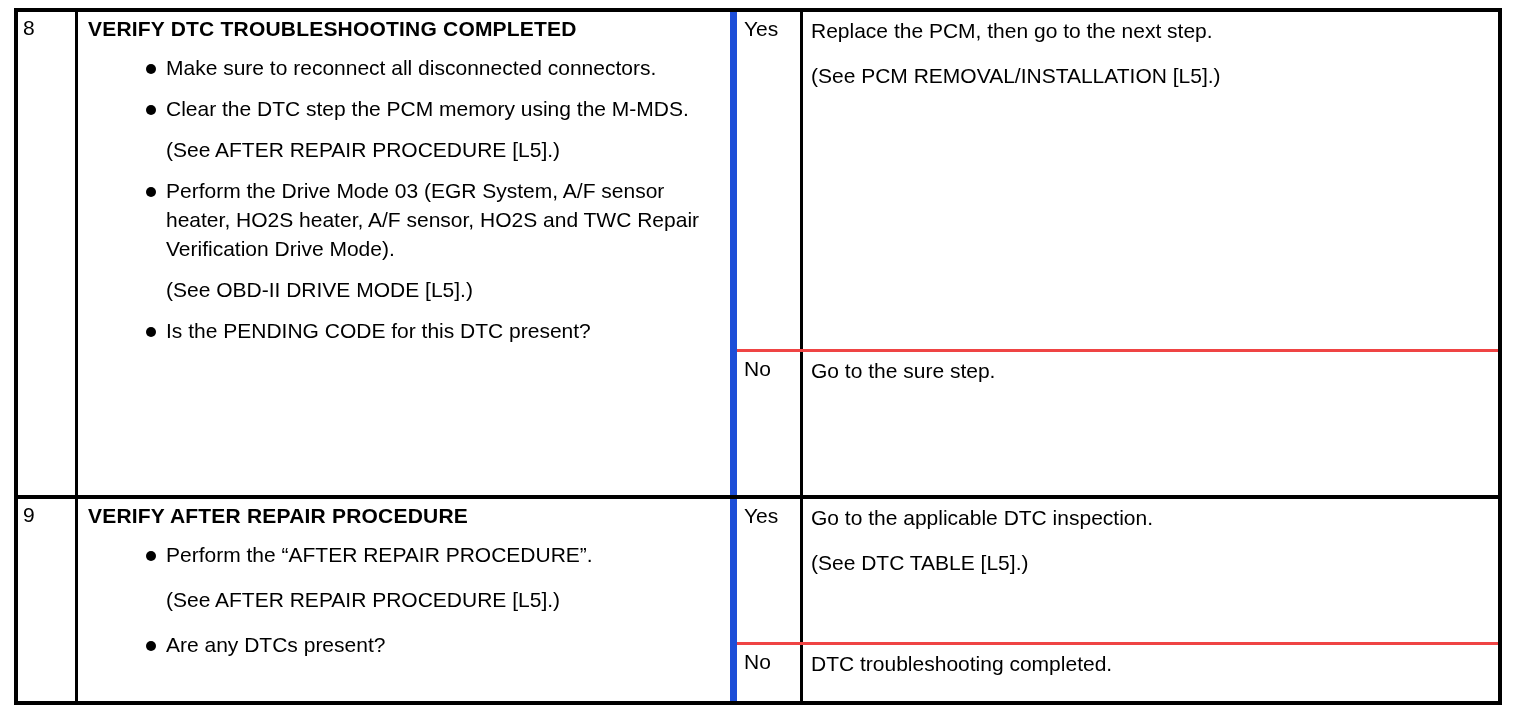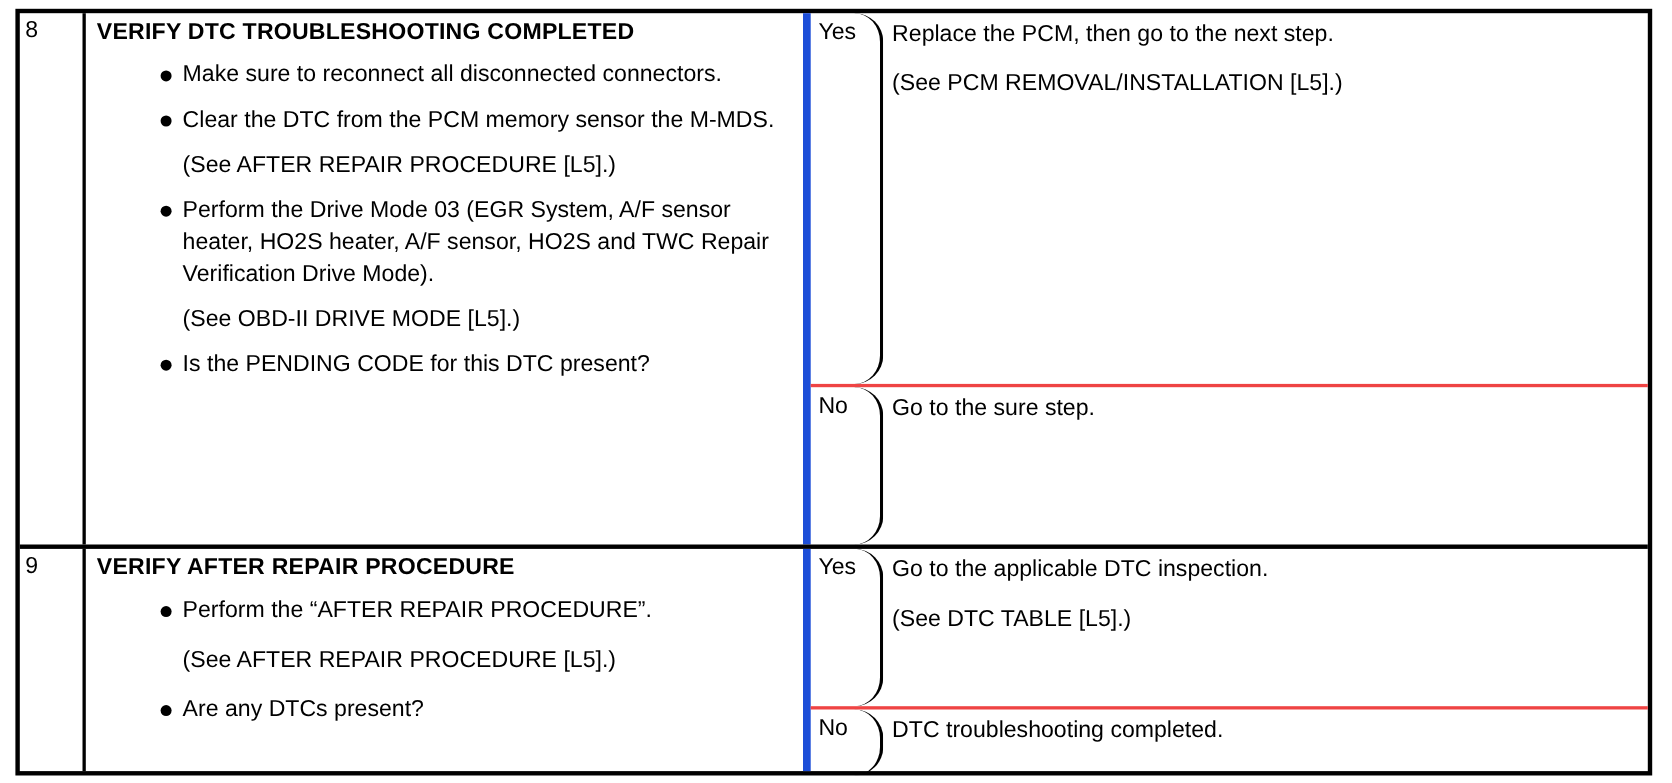--- a/index.html
+++ b/index.html
@@ -154,21 +154,20 @@
     position: absolute;
     left: 0;
     top: 0;
     width: 66px;
     height: 100%;
     box-sizing: border-box;
     border-right: 3px solid #000000;
     padding: 4px 0 0 7px;
     font-size: 21px;
     line-height: 25px;
-    border-radius: 26px;
   }
 
   .ans-body {
     position: absolute;
     left: 66px;
     top: 0;
     right: 0;
     height: 100%;
     box-sizing: border-box;
     padding: 4px 8px 0 8px;
@@ -201,21 +200,21 @@
             <div class="desc-heading">VERIFY DTC TROUBLESHOOTING COMPLETED</div>
 
             <ul class="desc-list">
               <li class="desc-item">
                 <span class="bullet"></span>
                 <span class="item-text">Make sure to reconnect all disconnected connectors.</span>
               </li>
 
               <li class="desc-item">
                 <span class="bullet"></span>
-                <span class="item-text">Clear the DTC from the PCM memory sensor the M-MDS.</span>
+                <span class="item-text">Clear the DTC step the PCM memory using the M-MDS.</span>
               </li>
               <div class="desc-note">(See AFTER REPAIR PROCEDURE [L5].)</div>
 
               <li class="desc-item">
                 <span class="bullet"></span>
                 <span class="item-text">Perform the Drive Mode 03 (EGR System, A/F sensor heater, HO2S heater, A/F sensor, HO2S and TWC Repair Verification Drive Mode).</span>
               </li>
               <div class="desc-note">(See OBD-II DRIVE MODE [L5].)</div>
 
               <li class="desc-item">

